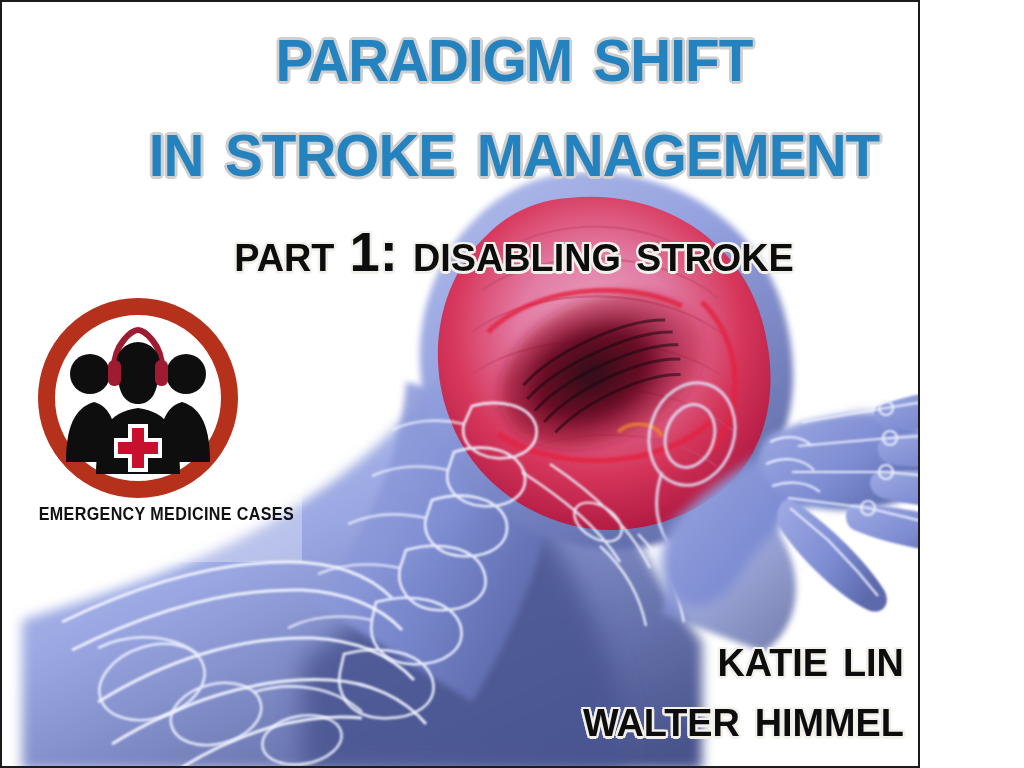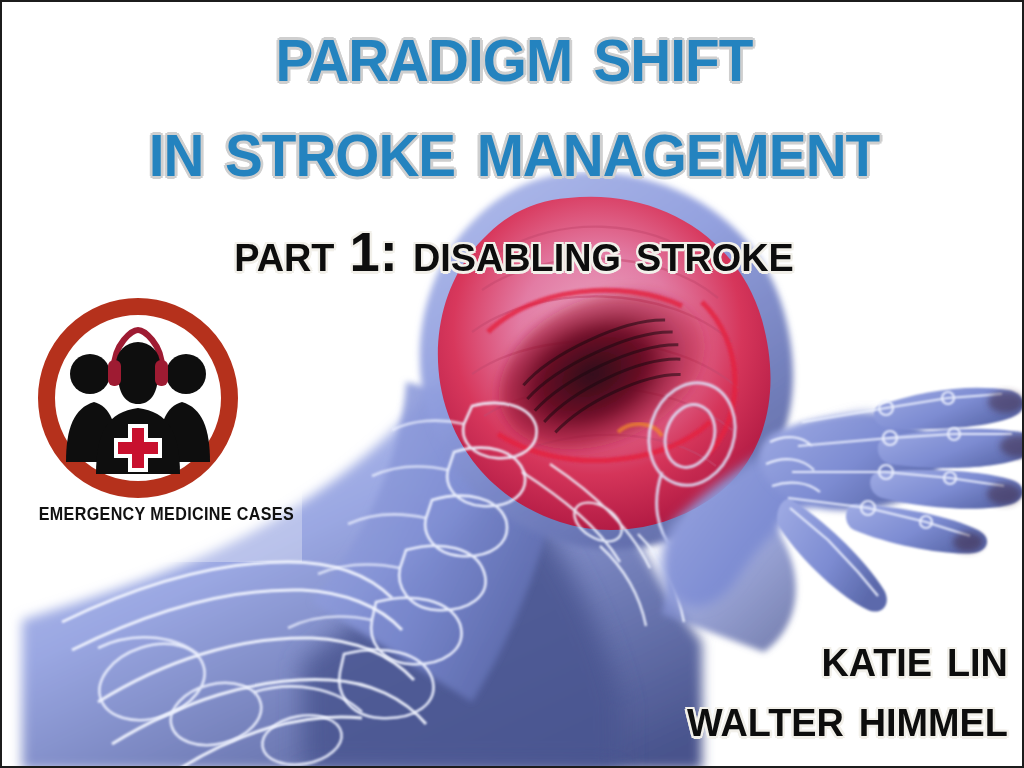--- a/index.html
+++ b/index.html
@@ -7,21 +7,21 @@
     margin: 0;
     padding: 0;
     background: #ffffff;
   }
   body {
     font-family: "Liberation Sans", sans-serif;
   }
 
   #slide {
     position: relative;
-    width: 1024px;
+    width: 920px;
     height: 768px;
     background: #ffffff;
     overflow: hidden;
     box-sizing: border-box;
     border: 2px solid #1c1c1c;
   }
 
   
   #artwork {
     position: absolute;

